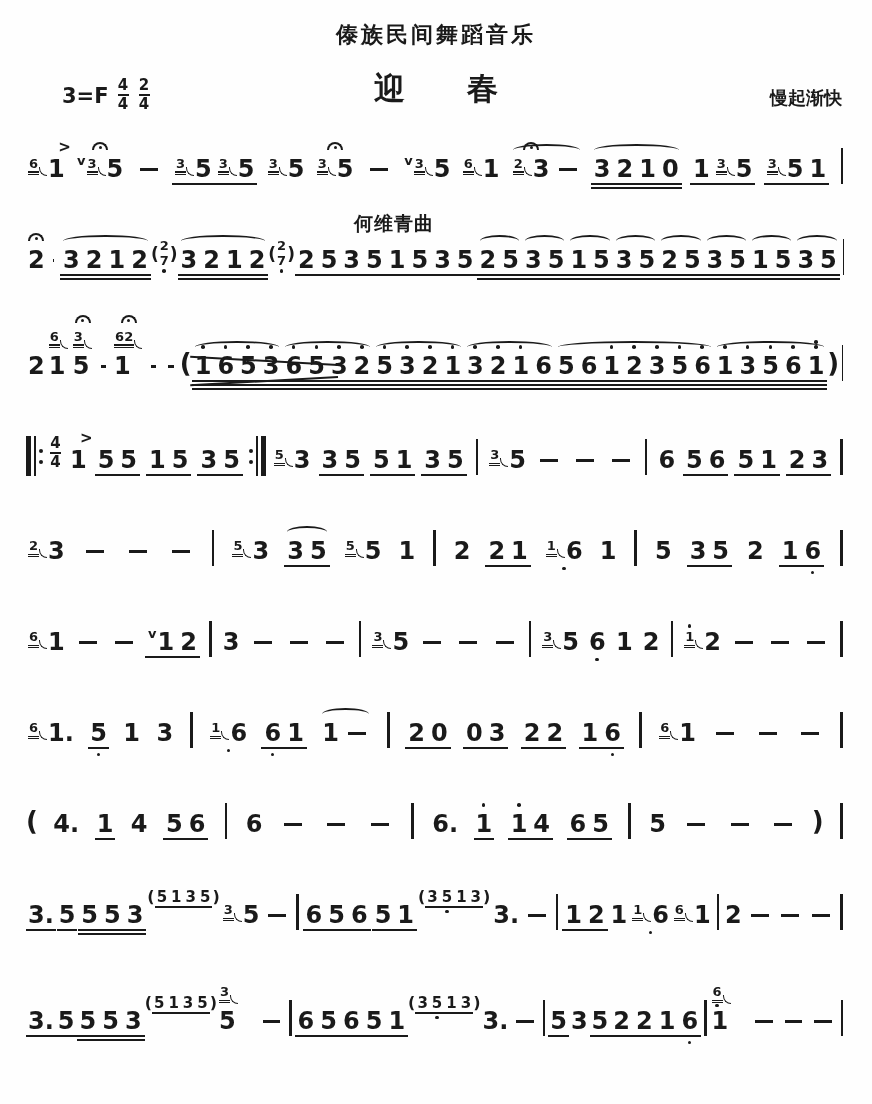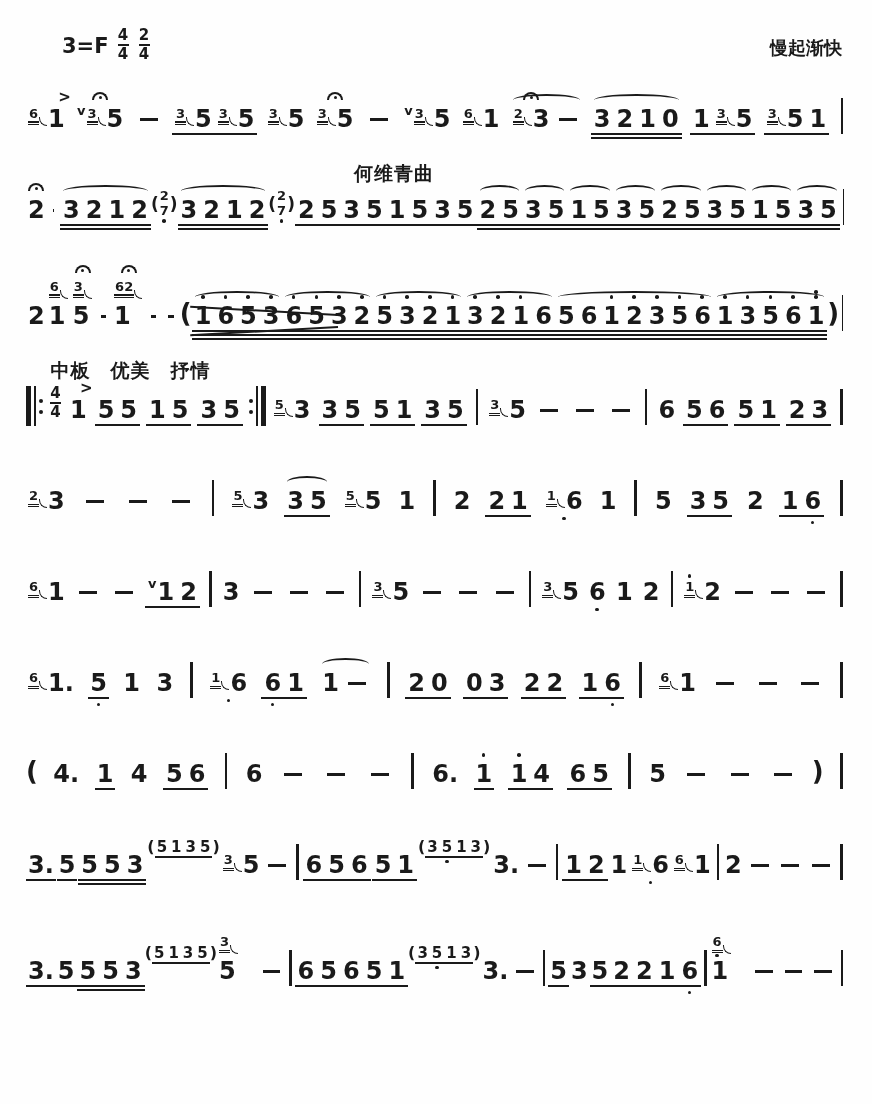--- a/index.html
+++ b/index.html
@@ -69,34 +69,36 @@
   .hair i.b{bottom:0;transform:rotate(-3.2deg);}
   
   .footer{position:absolute;right:14px;bottom:6px;text-align:right;}
   .fsite{font-size:16px;font-weight:700;}
   .furl{font-family:"Liberation Mono","DejaVu Sans Mono",monospace;font-size:11.5px;font-weight:700;letter-spacing:.5px;}
 </style>
 </head>
 <body>
 
 <div class="page">
+  <div class="cat">傣族民间舞蹈音乐</div>
   <div class="titlerow">
     <div class="keysig">
       <span>3=F</span>
       <span class="ts">
         <span>4</span>
         <i class="tsep"></i>
         <span>4</span>
       </span>
       <span class="ts">
         <span>2</span>
         <i class="tsep"></i>
         <span>4</span>
       </span>
     </div>
+    <div class="songtitle">迎　　春</div>
     <div class="composer">慢起渐快</div>
   </div>
 
   <div id="score" class="score">
       <div class="mline">
         <span class="note"><span class="gr">
             <span class="gtxt">6<i class="gul" style="bottom: -2.5px;"></i><i class="gul" style="bottom: -5px;"></i></span>
             <i class="hook"></i>
           </span><span class="dg">1</span><span class="acc">&gt;</span></span>
         <span class="note"><span class="br">v</span><span class="gr">
@@ -327,21 +329,20 @@
           <span class="note"><span class="dg">1</span><i class="ul" style="bottom: -4px;"></i><i class="ul" style="bottom: -8px;"></i><i class="ul" style="bottom: -12px;"></i><i class="pdot" style="top: -9px; left: 50%; margin-left: -2px;"></i></span>
           <span class="note"><span class="dg">3</span><i class="ul" style="bottom: -4px;"></i><i class="ul" style="bottom: -8px;"></i><i class="ul" style="bottom: -12px;"></i><i class="pdot" style="top: -9px; left: 50%; margin-left: -2px;"></i></span>
           <span class="note"><span class="dg">5</span><i class="ul" style="bottom: -4px;"></i><i class="ul" style="bottom: -8px;"></i><i class="ul" style="bottom: -12px;"></i><i class="pdot" style="top: -9px; left: 50%; margin-left: -2px;"></i></span>
           <span class="note"><span class="dg">6</span><i class="ul" style="bottom: -4px;"></i><i class="ul" style="bottom: -8px;"></i><i class="ul" style="bottom: -12px;"></i><i class="pdot" style="top: -9px; left: 50%; margin-left: -2px;"></i></span>
           <span class="note"><span class="dg">1</span><i class="ul" style="bottom: -4px;"></i><i class="ul" style="bottom: -8px;"></i><i class="ul" style="bottom: -12px;"></i><i class="pdot" style="top: -9px; left: 50%; margin-left: -2px;"></i><i class="pdot" style="top: -14px; left: 50%; margin-left: -2px;"></i></span>
         </span>
         <span class="txt">)</span>
         <span class="bar"></span>
       </div>
       <div class="mline">
-        <span class="linelabel" style="left: 3%;">中板　优美　抒情</span>
         <span class="rpt">
           <i class="thick"></i>
           <i class="thin"></i>
           <span class="rdots">
             <i></i>
             <i></i>
           </span>
         </span>
         <span class="ts">
           <span>4</span>

